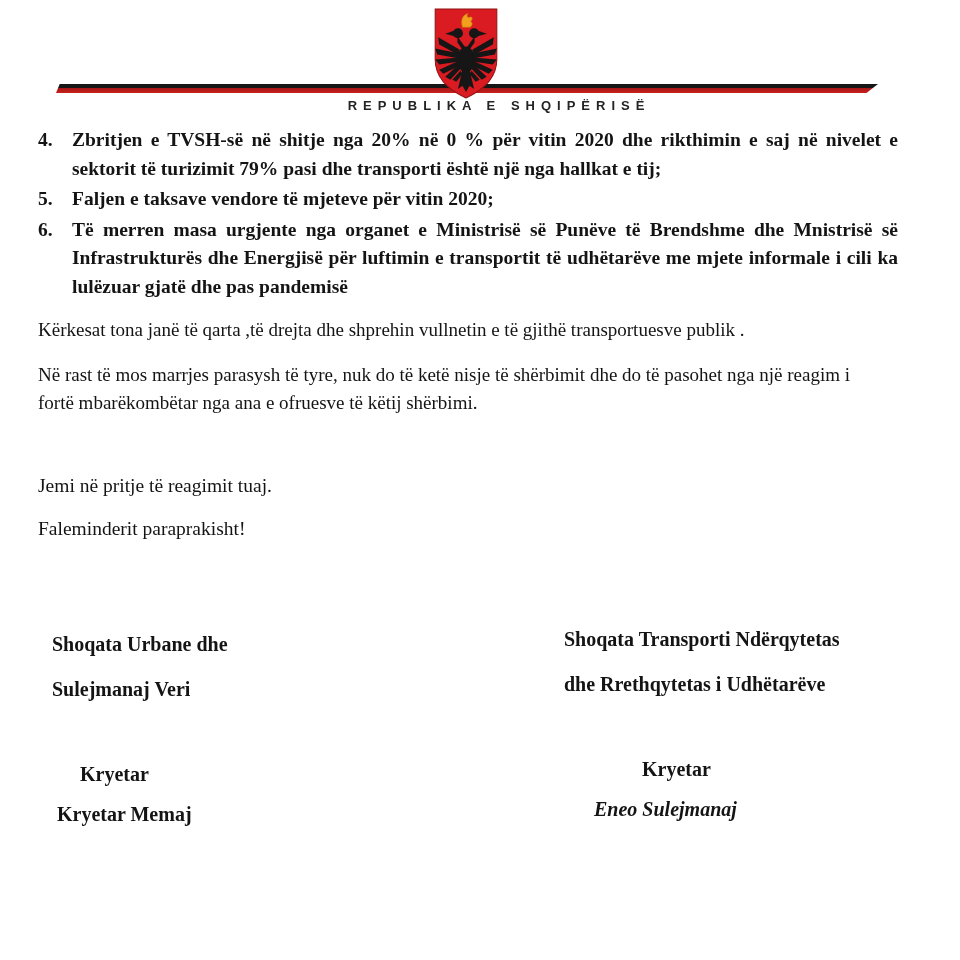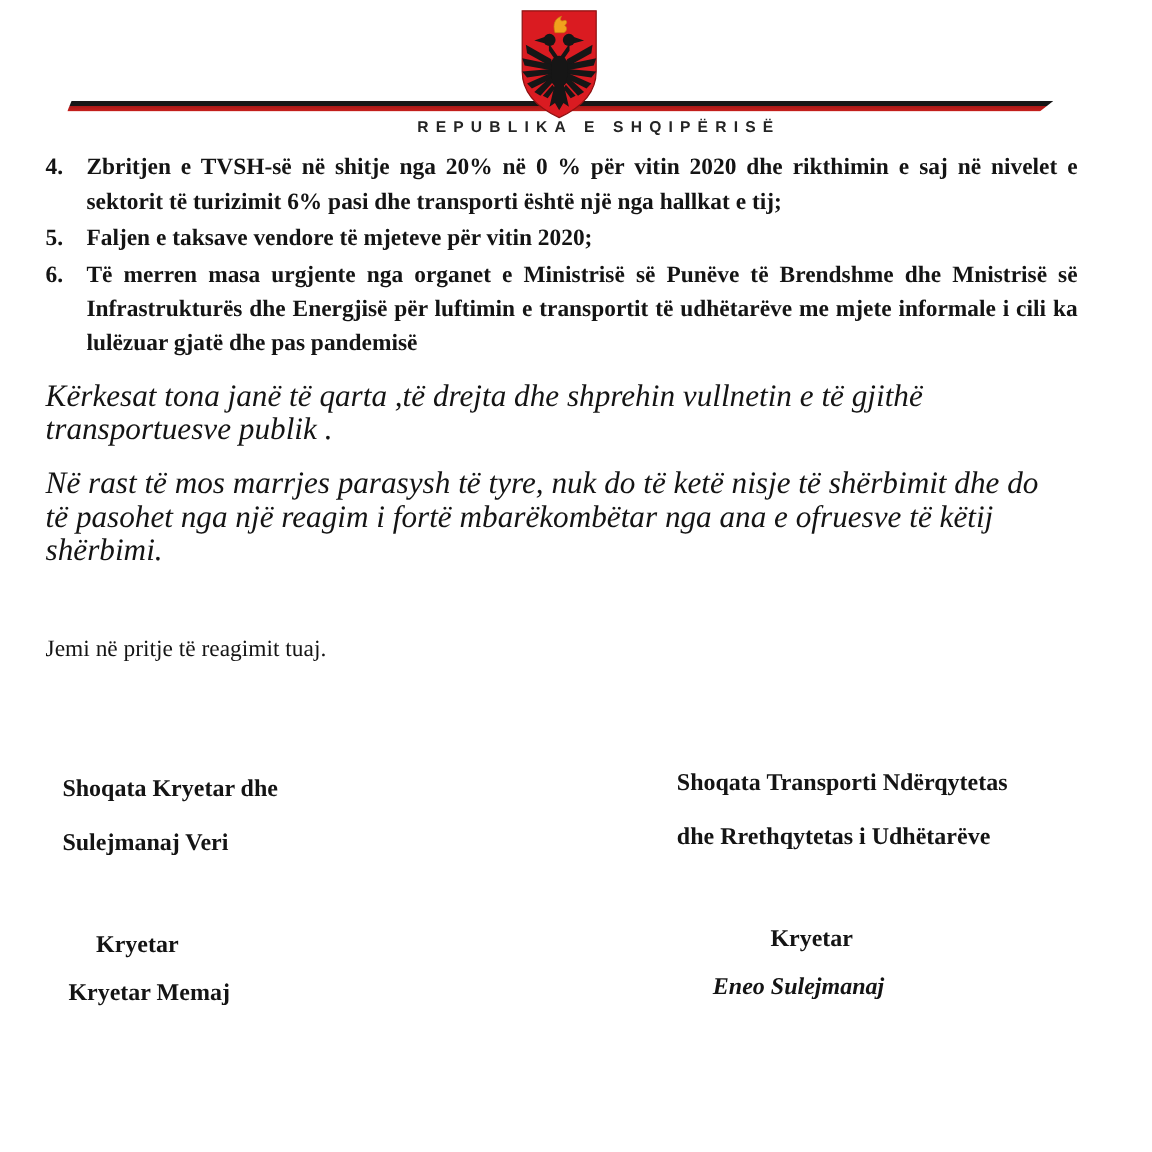--- a/index.html
+++ b/index.html
@@ -25,21 +25,21 @@
 
   
   .content {
     position:absolute; top:126px; left:0; width:100%;
     padding:0 62px 0 38px; box-sizing:border-box;
   }
   .list-item { display:flex; font-weight:bold; font-size:19.5px; line-height:28.5px; margin:0 0 2px 0; }
   .list-num  { width:34px; flex:none; }
   .list-text { flex:1; text-align:justify; }
 
-  .para { font-size:26px; line-height:28px; margin:0;font-style:italic; }
+  .para { font-size:19px; line-height:28px; margin:0; }
   .para-1 { margin-top:15px; }
   .para-2 { margin-top:17px; max-width:845px; }
 
   .closing { font-size:19.5px; line-height:28px; margin:0;font-family:Liberation Serif, serif; }
   .closing-1 { margin-top:55px; }
   .closing-2 { margin-top:15px; }
 
   
   .signatures {
     display:flex; justify-content:space-between; margin-top:88px;
@@ -95,42 +95,43 @@
     </g>
   </svg>
 </div>
 
 <div class="country-title">REPUBLIKA E SHQIPËRISË</div>
 
 <div class="content">
 
   <div class="list-item">
     <span class="list-num">4.</span>
-    <span class="list-text">Zbritjen e TVSH-së në shitje nga 20% në 0 % për vitin 2020 dhe rikthimin e saj në nivelet e sektorit të turizimit 6% pasi dhe transporti është një nga hallkat e tij;</span>
+    <span class="list-text">Zbritjen e TVSH-së në shitje nga 20% në 0 % për vitin 2020 dhe rikthimin e saj në nivelet e sektorit të turizimit 79% pasi dhe transporti është një nga hallkat e tij;</span>
   </div>
 
   <div class="list-item">
     <span class="list-num">5.</span>
     <span class="list-text">Faljen e taksave vendore të mjeteve për vitin 2020;</span>
   </div>
 
   <div class="list-item">
     <span class="list-num">6.</span>
     <span class="list-text">Të merren masa urgjente nga organet e Ministrisë së Punëve të Brendshme dhe Mnistrisë së Infrastrukturës dhe Energjisë për luftimin e transportit të udhëtarëve me mjete informale i cili ka lulëzuar gjatë dhe pas pandemisë</span>
   </div>
 
   <p class="para para-1">Kërkesat tona janë të qarta ,të drejta dhe shprehin vullnetin e të gjithë transportuesve publik .</p>
   <p class="para para-2">Në rast të mos marrjes parasysh të tyre, nuk do të ketë nisje të shërbimit dhe do të pasohet nga një reagim i fortë mbarëkombëtar nga ana e ofruesve të këtij shërbimi.</p>
 
   <p class="closing closing-1">Jemi në pritje të reagimit tuaj.</p>
+  <p class="closing closing-2">Faleminderit paraprakisht!</p>
 
   <div class="signatures">
 
     <div class="sig-col sig-left">
-      <p class="org-line1">Shoqata Kryetar dhe</p>
+      <p class="org-line1">Shoqata Urbane dhe</p>
       <p class="org-line2">Sulejmanaj Veri</p>
       <p class="sig-role">Kryetar</p>
       <p class="sig-name">Kryetar Memaj</p>
     </div>
 
     <div class="sig-col sig-right">
       <p class="org-line1">Shoqata Transporti Ndërqytetas</p>
       <p class="org-line2">dhe Rrethqytetas i Udhëtarëve</p>
       <p class="sig-role">Kryetar</p>
       <p class="sig-name">Eneo Sulejmanaj</p>

